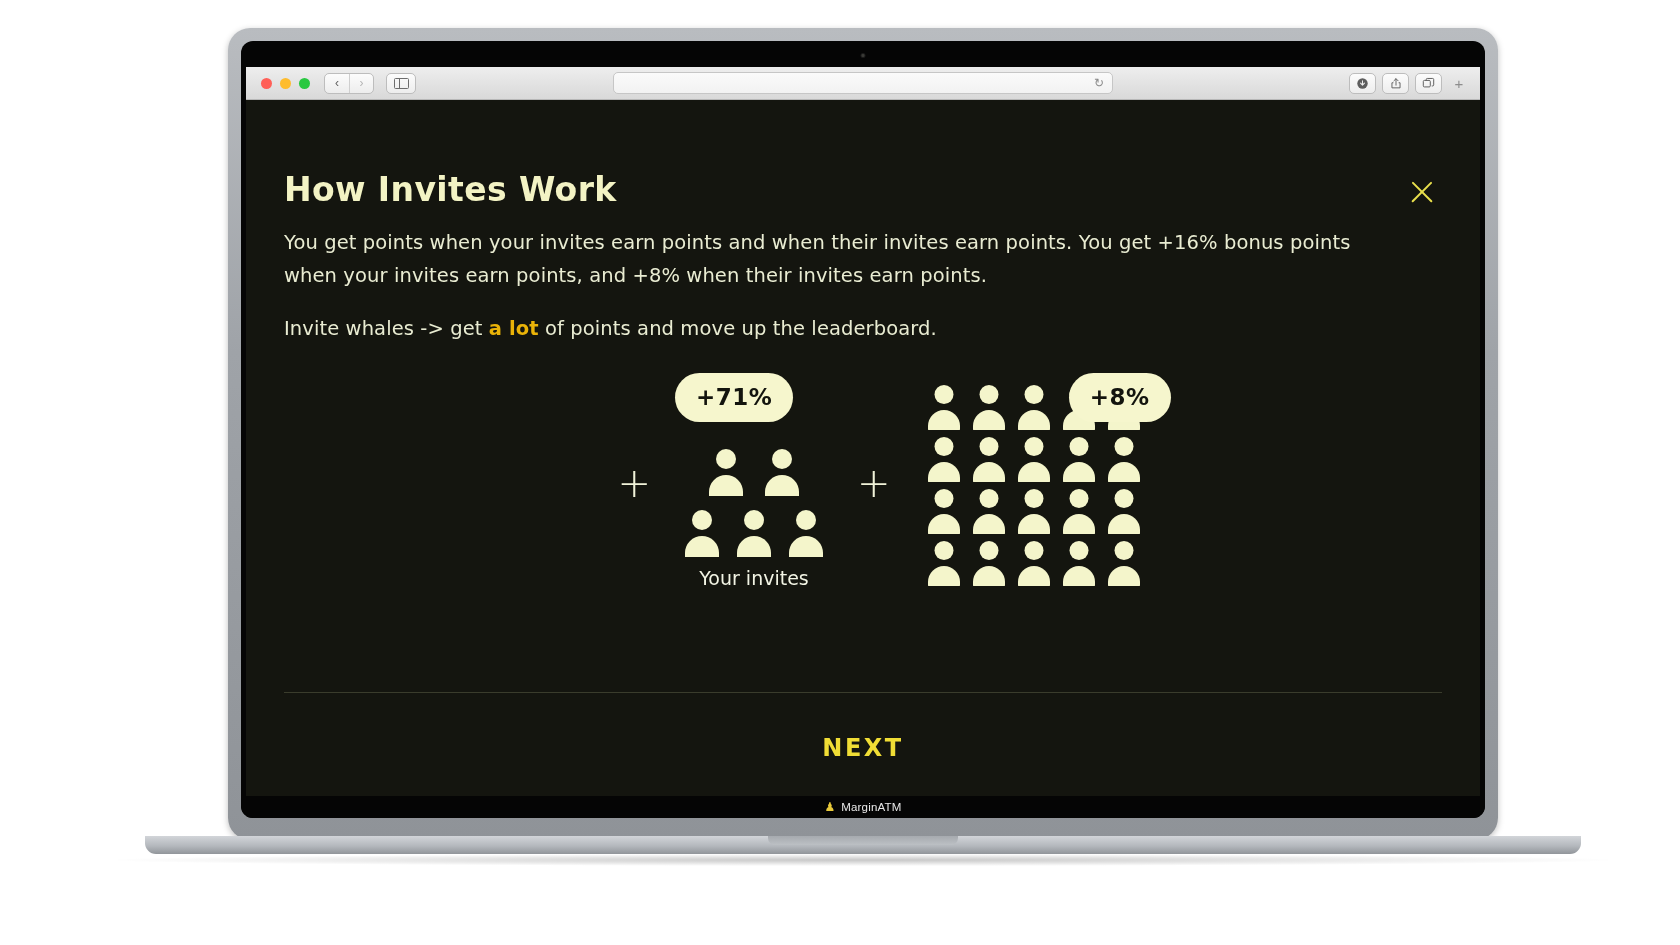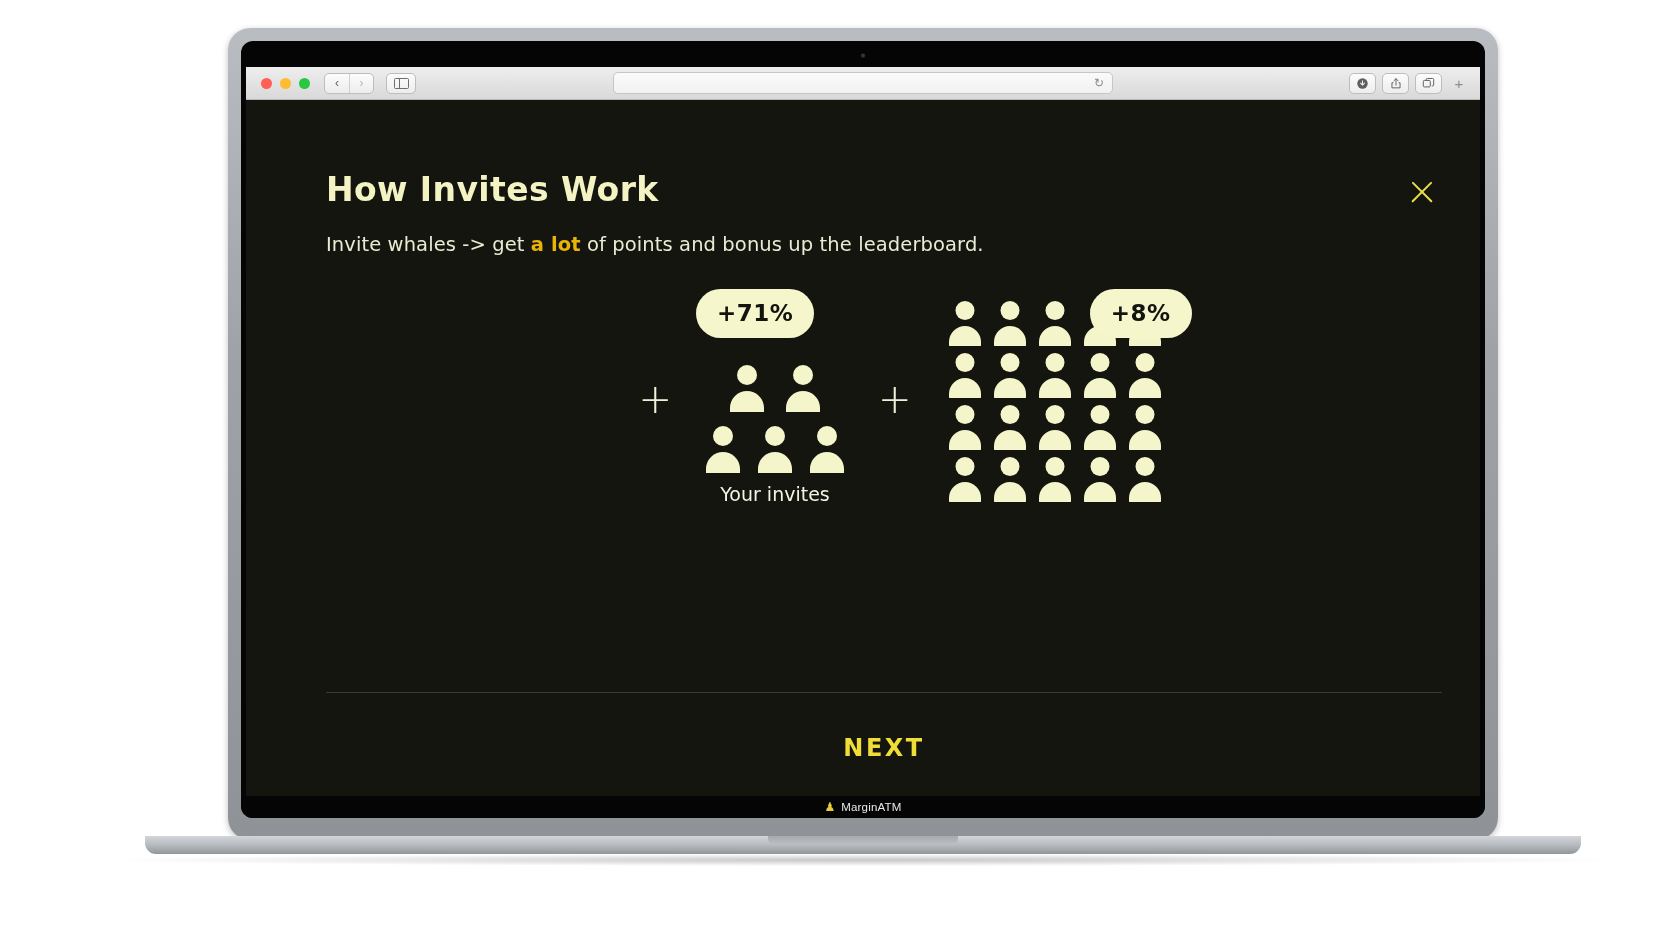--- a/index.html
+++ b/index.html
@@ -189,21 +189,20 @@
     font-size: 15px;
     font-weight: 300;
   }
 
   
   .page {
     position: relative;
     height: calc(100% - 33px);
     background: #14150f;
     padding: 0;
-    margin-left: 42px;
   }
 
   .modal {
     position: absolute;
     left: 38px;
     right: 38px;
     top: 72px;
   }
 
   .modal-head {
@@ -510,23 +509,24 @@
             <div class="modal">
 
               <div class="modal-head">
                 <div class="title">How Invites Work</div>
                 <div class="close-btn">
                   <span></span>
                   <span></span>
                 </div>
               </div>
 
+              <div class="body-text">You get points when your invites earn points and when their invites earn points. You get +16% bonus points when your invites earn points, and +8% when their invites earn points.</div>
 
               <div class="body-text second">
-                <span>Invite whales -&gt; get </span><b>a lot</b><span> of points and bonus up the leaderboard.</span>
+                <span>Invite whales -&gt; get </span><b>a lot</b><span> of points and move up the leaderboard.</span>
               </div>
 
               <div class="diagram">
 
 
                 <div class="plus-sep">+</div>
 
                 <div class="grp">
                   <div class="badge badge-16">+71%</div>
                   <div class="people-area">

